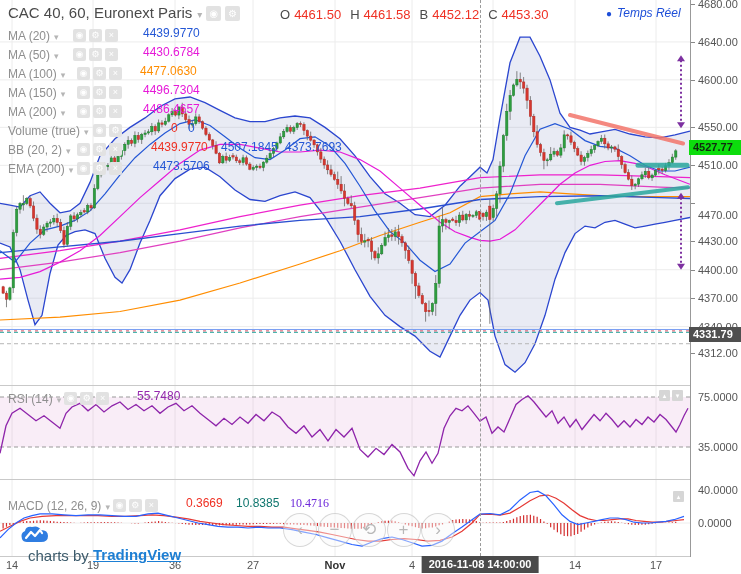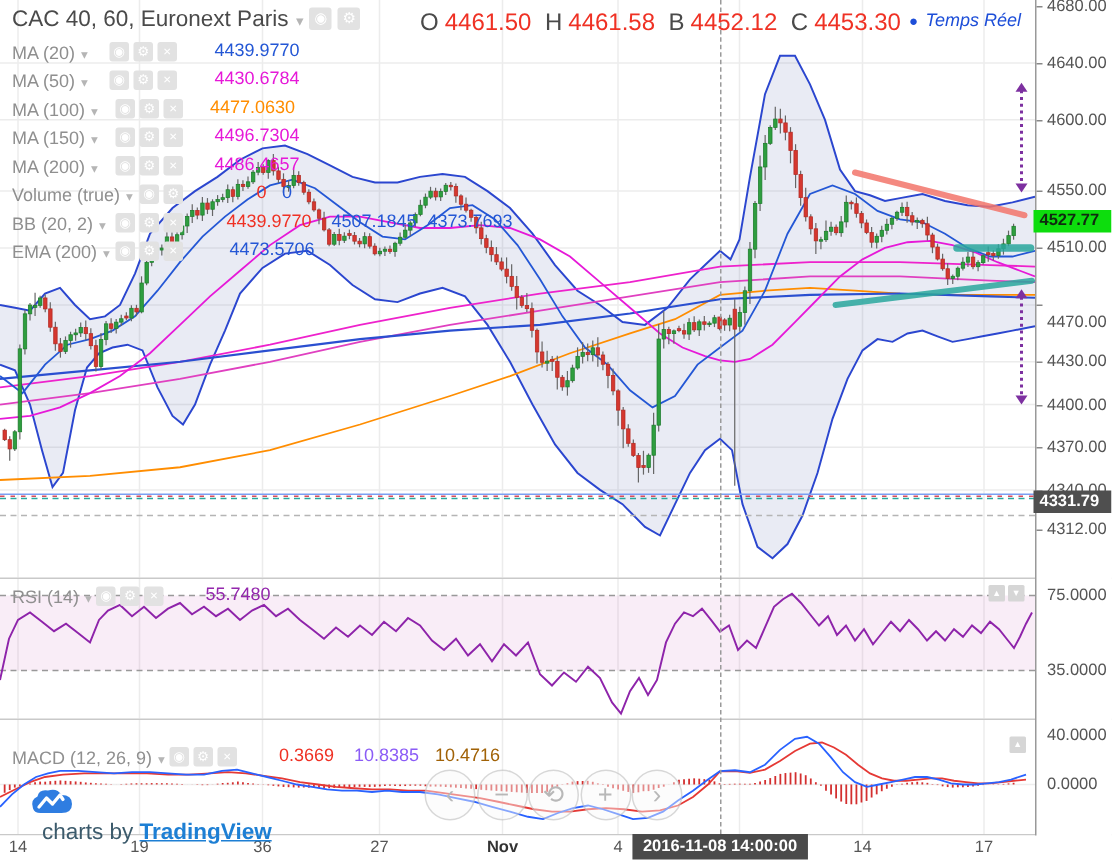--- a/index.html
+++ b/index.html
@@ -19,21 +19,21 @@
   .lg-name{font-size:12px;color:#8f8f8f;}
   .lg-caret{font-size:9px;color:#b5b5b5;margin-left:4px;}
   .ibox{display:inline-block;width:13px;height:13px;border-radius:2px;background:#e2e2e2;color:#fff;
         font-size:9px;line-height:13px;text-align:center;vertical-align:middle;margin-left:3px;}
   .lg-val{position:absolute;top:0;font-size:12px;}
   #header-row{position:absolute;left:8px;top:4px;white-space:nowrap;}
   #chart-title{font-size:15px;color:#4a4a4a;}
   #header-caret{font-size:10px;color:#b5b5b5;margin-left:5px;}
   .hbox{display:inline-block;width:15px;height:15px;border-radius:2px;background:#e2e2e2;color:#fff;
         font-size:10px;line-height:15px;text-align:center;vertical-align:middle;margin-left:4px;}
-  #ohlc{position:absolute;left:280px;top:7px;font-size:16px;white-space:nowrap;}
+  #ohlc{position:absolute;left:280px;top:7px;font-size:13px;white-space:nowrap;}
   .ohlc-k{color:#4a4a4a;margin-right:4px;}
   .ohlc-v{color:#ef3124;margin-right:9px;}
   #realtime{position:absolute;left:606px;top:6px;font-size:12px;color:#1d4ed8;white-space:nowrap;font-style:italic;}
   #realtime .dot{font-size:10px;margin-right:5px;}
   
   #time-axis{position:absolute;left:0;top:557px;width:741px;height:17px;background:#fff;}
   .t-label{position:absolute;top:2px;font-size:11px;color:#555;transform:translateX(-50%);}
   .t-label.month{color:#333;font-weight:bold;}
   #time-badge{position:absolute;top:556px;height:17px;background:#4a4a4a;color:#fff;font-size:11px;
               font-weight:bold;line-height:17px;padding:0 7px;transform:translateX(-50%);white-space:nowrap;}
@@ -760,21 +760,21 @@
       <div class="lg-row" style="top: 159px;"><span class="lg-name">EMA (200)</span><span class="lg-caret">▾</span><span style="position: absolute; left: 66px; top: 0px;"><span class="ibox">◉</span><span class="ibox">⚙</span><span class="ibox">×</span></span><span class="lg-val" style="left: 145px; color: rgb(36, 87, 213);">4473.5706</span></div>
     </div>
 
   <div class="lg-row" style="top:389px" id="rsi-row">
     <span class="lg-name">RSI (14)</span><span class="lg-caret">▾</span><span class="ibox">◉</span><span class="ibox">⚙</span><span class="ibox">×</span>
     <span class="lg-val" style="left:129px;color:#9428ad">55.7480</span>
   </div>
 
   <div class="lg-row" style="top:496px" id="macd-row">
     <span class="lg-name">MACD (12, 26, 9)</span><span class="lg-caret">▾</span><span class="ibox">◉</span><span class="ibox">⚙</span><span class="ibox">×</span>
-    <span id="macd-vals"><span class="lg-val" style="left: 178px; color: rgb(239, 49, 36);">0.3669</span><span class="lg-val" style="left: 228px; color: #8b5cf6;">10.8385</span><span class="lg-val" style="left: 282px; color: #a16207;">10.4716</span></span>
+    <span id="macd-vals"><span class="lg-val" style="left: 178px; color: rgb(239, 49, 36);">0.3669</span><span class="lg-val" style="left: 228px; color: #0f766e;">10.8385</span><span class="lg-val" style="left: 282px; color: #6d28d9; font-family: Liberation Serif, serif;">10.4716</span></span>
   </div>
 
   <div id="axis-col">
     <div id="price-ticks">
         <div class="tick-dash" style="top: 4px;"></div>
         <div class="tick-label" style="top: -2px;">4680.00</div>
         <div class="tick-dash" style="top: 42px;"></div>
         <div class="tick-label" style="top: 36px;">4640.00</div>
         <div class="tick-dash" style="top: 80px;"></div>
         <div class="tick-label" style="top: 74px;">4600.00</div>

